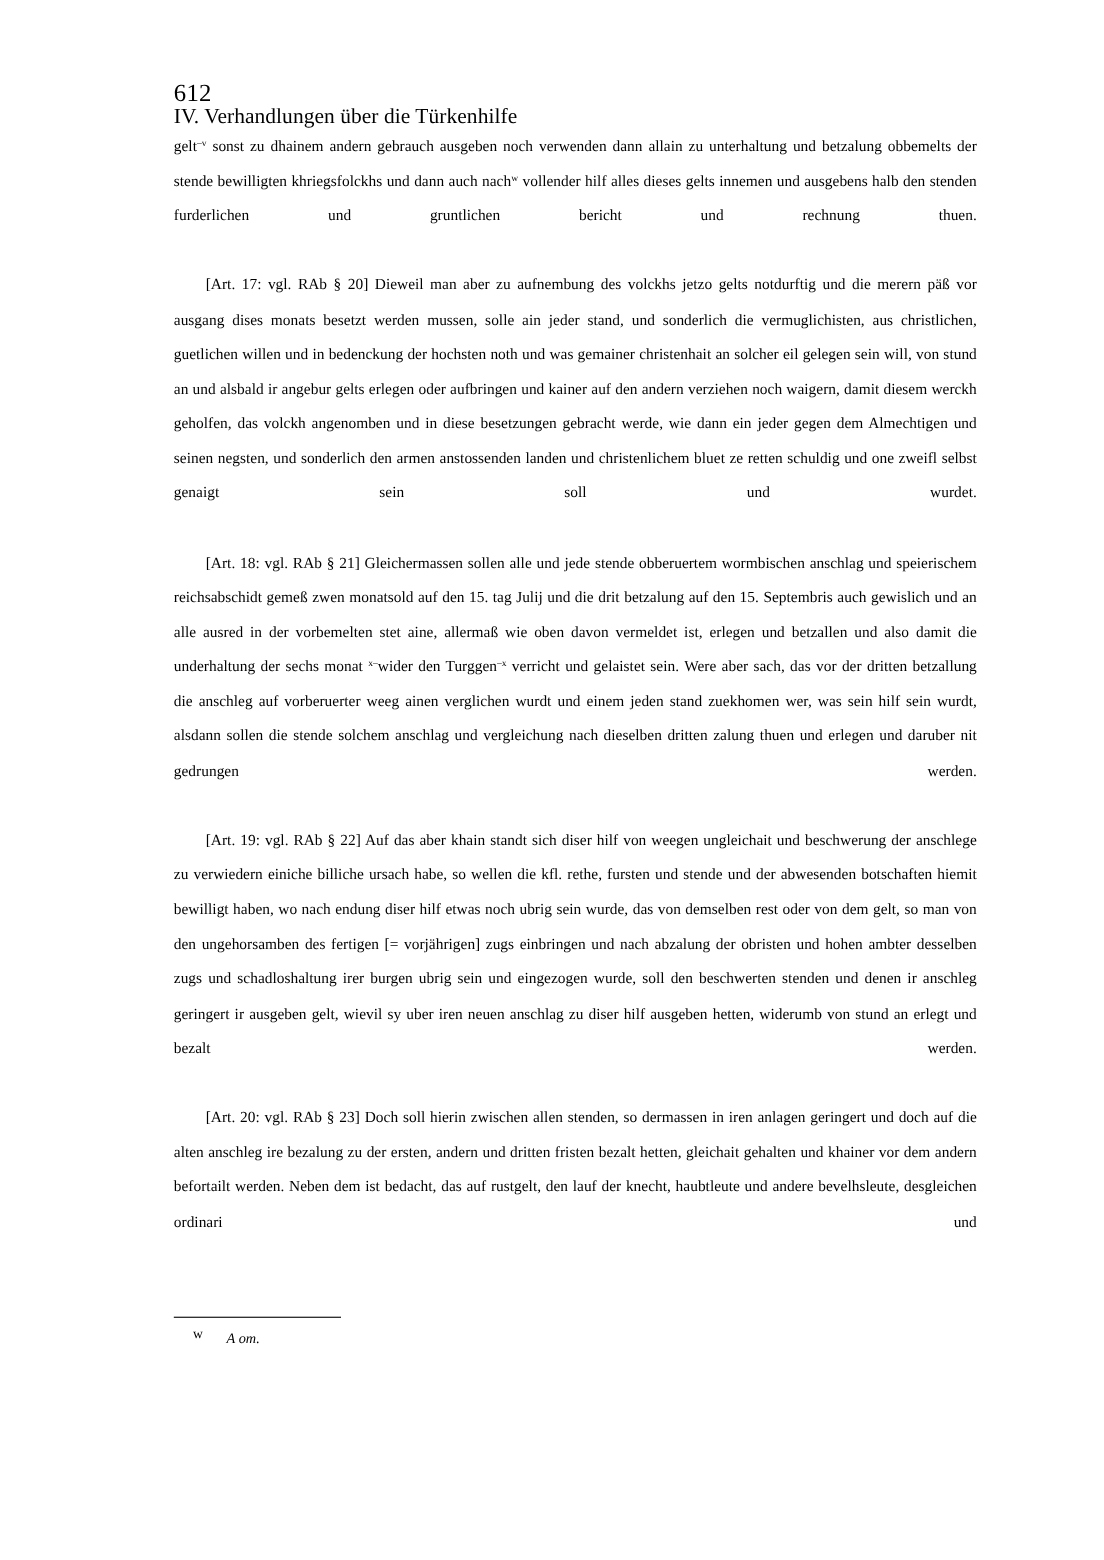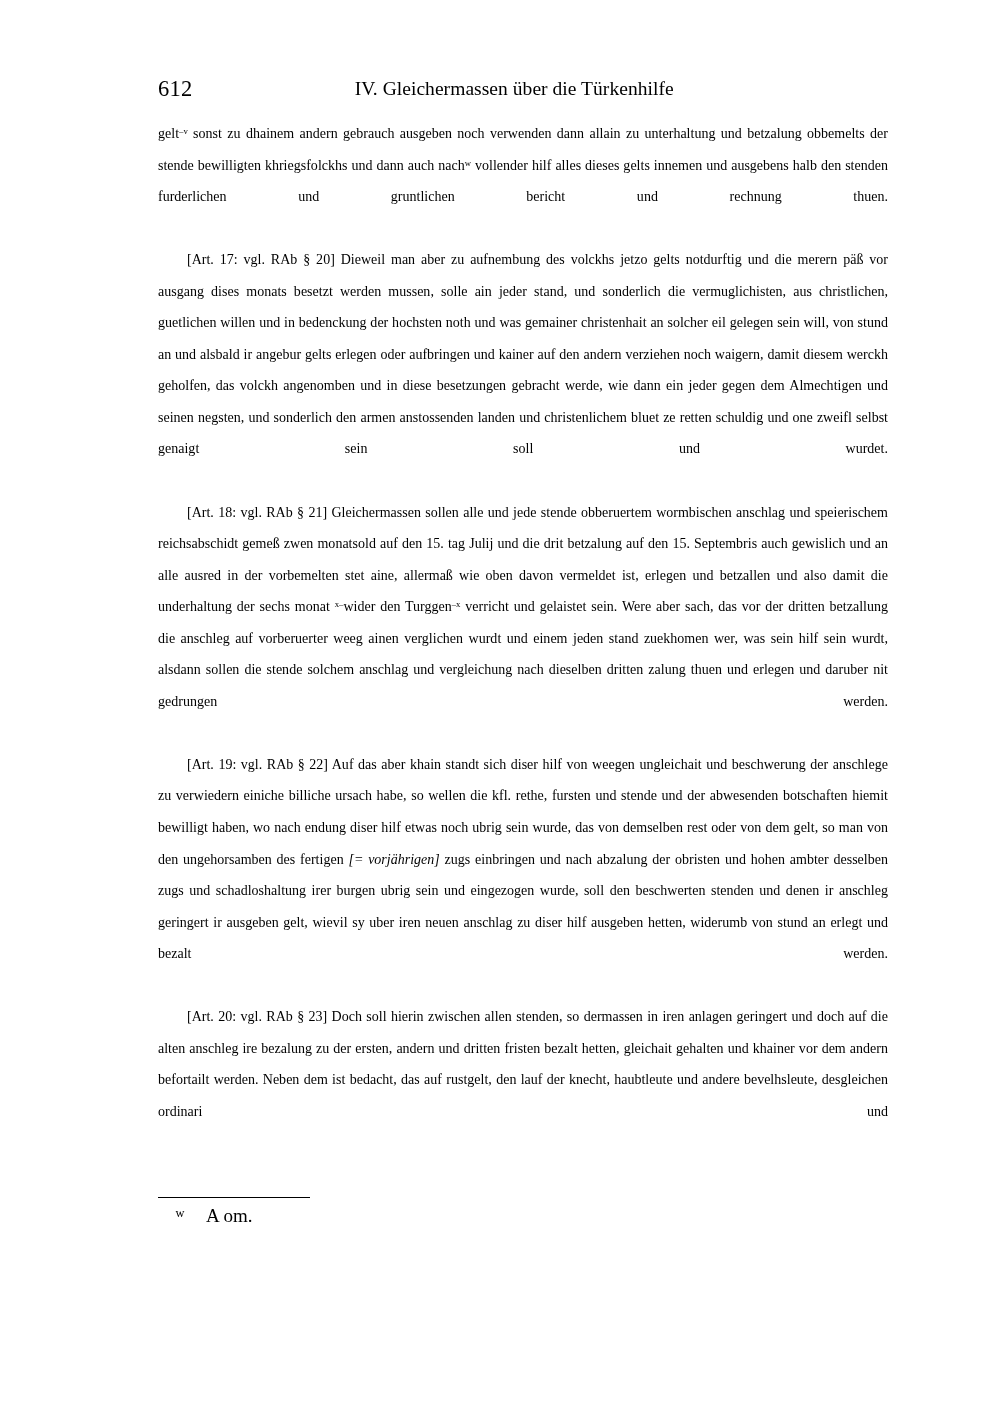--- a/index.html
+++ b/index.html
@@ -24,21 +24,22 @@
   }
 
   
   .running-head {
     position: absolute;
     top: 74px;
     left: 158px;
     width: 730px;
     height: 30px;
     display: flex;
-    align-items: center;
+    align-items: flex-start;
+    flex-direction: column;
   }
   .folio {
     font-size: 22.5px;
     line-height: 1;
     letter-spacing: 0.2px;
     flex: 0 0 auto;
   }
   .head-title {
     flex: 1 1 auto;
     text-align: center;
@@ -73,21 +74,20 @@
   }
   
   .para::after {
     content: "";
     display: inline-block;
     width: 100%;
   }
   .art-ref {
   }
   .ed-note {
-    font-style: italic;
   }
   sup.mark {
     font-size: 0.62em;
     vertical-align: 0.52em;
     line-height: 0;
     letter-spacing: 0;
   }
 
   
   .footnotes {
@@ -109,33 +109,34 @@
   }
   .fn-sigil {
     display: inline-block;
     min-width: 44px;
     text-align: center;
     font-size: 12.4px;
     vertical-align: 0.42em;
     line-height: 0;
   }
   .fn-text {
-    font-size: 19px;
+    font-style: italic;
+    font-size: 13px;
     padding-left: 4px;
     margin-top: 13px;
   }
 </style>
 </head>
 <body>
 
 <div class="page">
 
   <div class="running-head">
     <span class="folio">612</span>
-    <span class="head-title">IV. Gleichermassen über die Türkenhilfe</span>
+    <span class="head-title">IV. Verhandlungen über die Türkenhilfe</span>
   </div>
 
   <div class="textblock">
 
     <p class="para first"><span>gelt</span><sup class="mark">–v</sup><span> sonst zu dhainem andern gebrauch ausgeben noch verwenden dann allain zu unterhaltung und betzalung obbemelts der stende bewilligten khriegsfolckhs und dann auch nach</span><sup class="mark">w</sup><span> vollender hilf alles dieses gelts innemen und ausgebens halb den stenden furderlichen und gruntlichen bericht und rechnung thuen.</span></p>
 
     <p class="para indent"><span class="art-ref">[Art. 17: vgl. RAb § 20]</span> <span>Dieweil man aber zu aufnembung des volckhs jetzo gelts notdurftig und die merern päß vor ausgang dises monats besetzt werden mussen, solle ain jeder stand, und sonderlich die vermuglichisten, aus christlichen, guetlichen willen und in bedenckung der hochsten noth und was gemainer christenhait an solcher eil gelegen sein will, von stund an und alsbald ir angebur gelts erlegen oder aufbringen und kainer auf den andern verziehen noch waigern, damit diesem werckh geholfen, das volckh angenomben und in diese besetzungen gebracht werde, wie dann ein jeder gegen dem Almechtigen und seinen negsten, und sonderlich den armen anstossenden landen und christenlichem bluet ze retten schuldig und one zweifl selbst genaigt sein soll und wurdet.</span></p>
 
     <p class="para indent"><span class="art-ref">[Art. 18: vgl. RAb § 21]</span> <span>Gleichermassen sollen alle und jede stende obberuertem wormbischen anschlag und speierischem reichsabschidt gemeß zwen monatsold auf den 15. tag Julij und die drit betzalung auf den 15. Septembris auch gewislich und an alle ausred in der vorbemelten stet aine, allermaß wie oben davon vermeldet ist, erlegen und betzallen und also damit die underhaltung der sechs monat </span><sup class="mark">x–</sup><span>wider den Turggen</span><sup class="mark">–x</sup><span> verricht und gelaistet sein. Were aber sach, das vor der dritten betzallung die anschleg auf vorberuerter weeg ainen verglichen wurdt und einem jeden stand zuekhomen wer, was sein hilf sein wurdt, alsdann sollen die stende solchem anschlag und vergleichung nach dieselben dritten zalung thuen und erlegen und daruber nit gedrungen werden.</span></p>
 

